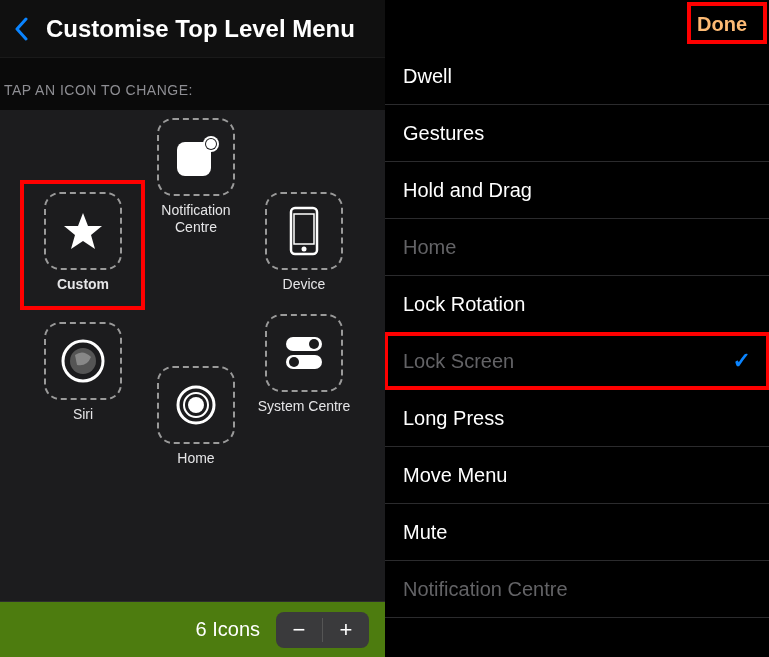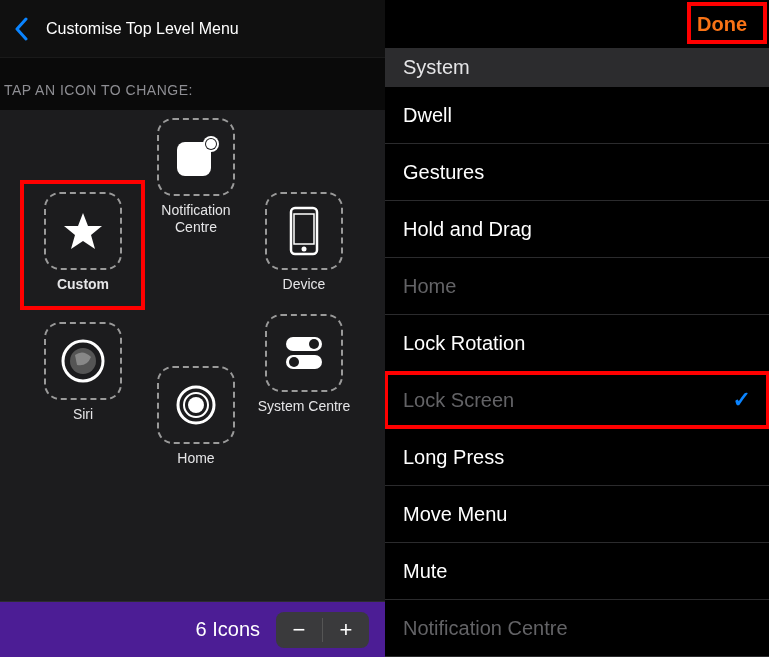--- a/index.html
+++ b/index.html
@@ -28,22 +28,22 @@
     background: #101010;
     border-bottom: 1px solid #1a1a1a;
   }
   .back-chevron {
     color: #0a84ff;
     font-size: 26px;
     margin-right: 18px;
     display:flex;align-items:center;
   }
   .header-title {
-    font-size: 16px;
-    font-weight: 400;
+    font-size: 24px;
+    font-weight: 700;
     color: #fff;
   }
   .section-hint {
     font-size: 14px;
     color: #8e8e93;
     letter-spacing: 0.5px;
     padding: 24px 4px 12px;
   }
   .radial-area {
     flex: 1;
@@ -77,21 +77,21 @@
     position: absolute;
     border: 4px solid #ff0000;
     pointer-events: none;
   }
   .bottom-bar {
     position: absolute;
     bottom: 0;
     left: 0;
     right: 0;
     height: 56px;
-    background: #4c1d95;
+    background: #4d7c0f;
     display: flex;
     align-items: center;
     justify-content: flex-end;
     padding-right: 16px;
     border-top: 1px solid #2c2c2e;
   }
   .icon-count {
     font-size: 20px;
     color: #fff;
     margin-right: 16px;
@@ -126,21 +126,21 @@
   }
   .right-header {
     height: 48px;
     display: flex;
     align-items: center;
     justify-content: flex-end;
     padding-right: 22px;
     position: relative;
   }
   .done-btn {
-    color: #f97316;
+    color: #fdba74;
     font-size: 20px;
     font-weight: 600;
   }
   .section-header {
     background: #2c2c2e;
     color: #e5e5e7;
     font-size: 20px;
     padding: 8px 18px;
   }
   .list {
@@ -261,21 +261,20 @@
     </div>
   </div>
 </div>
 
 <div class="right-pane">
   <div class="right-header">
     <div class="done-btn">Done</div>
     <div class="highlight-red" style="right:2px; top:2px; width:80px; height:42px;"></div>
   </div>
 
-  <div class="section-header">System</div>
 
   <div class="list">
     <div class="list-item">
       <span>Dwell</span>
     </div>
     <div class="list-item">
       <span>Gestures</span>
     </div>
     <div class="list-item">
       <span>Hold and Drag</span>

